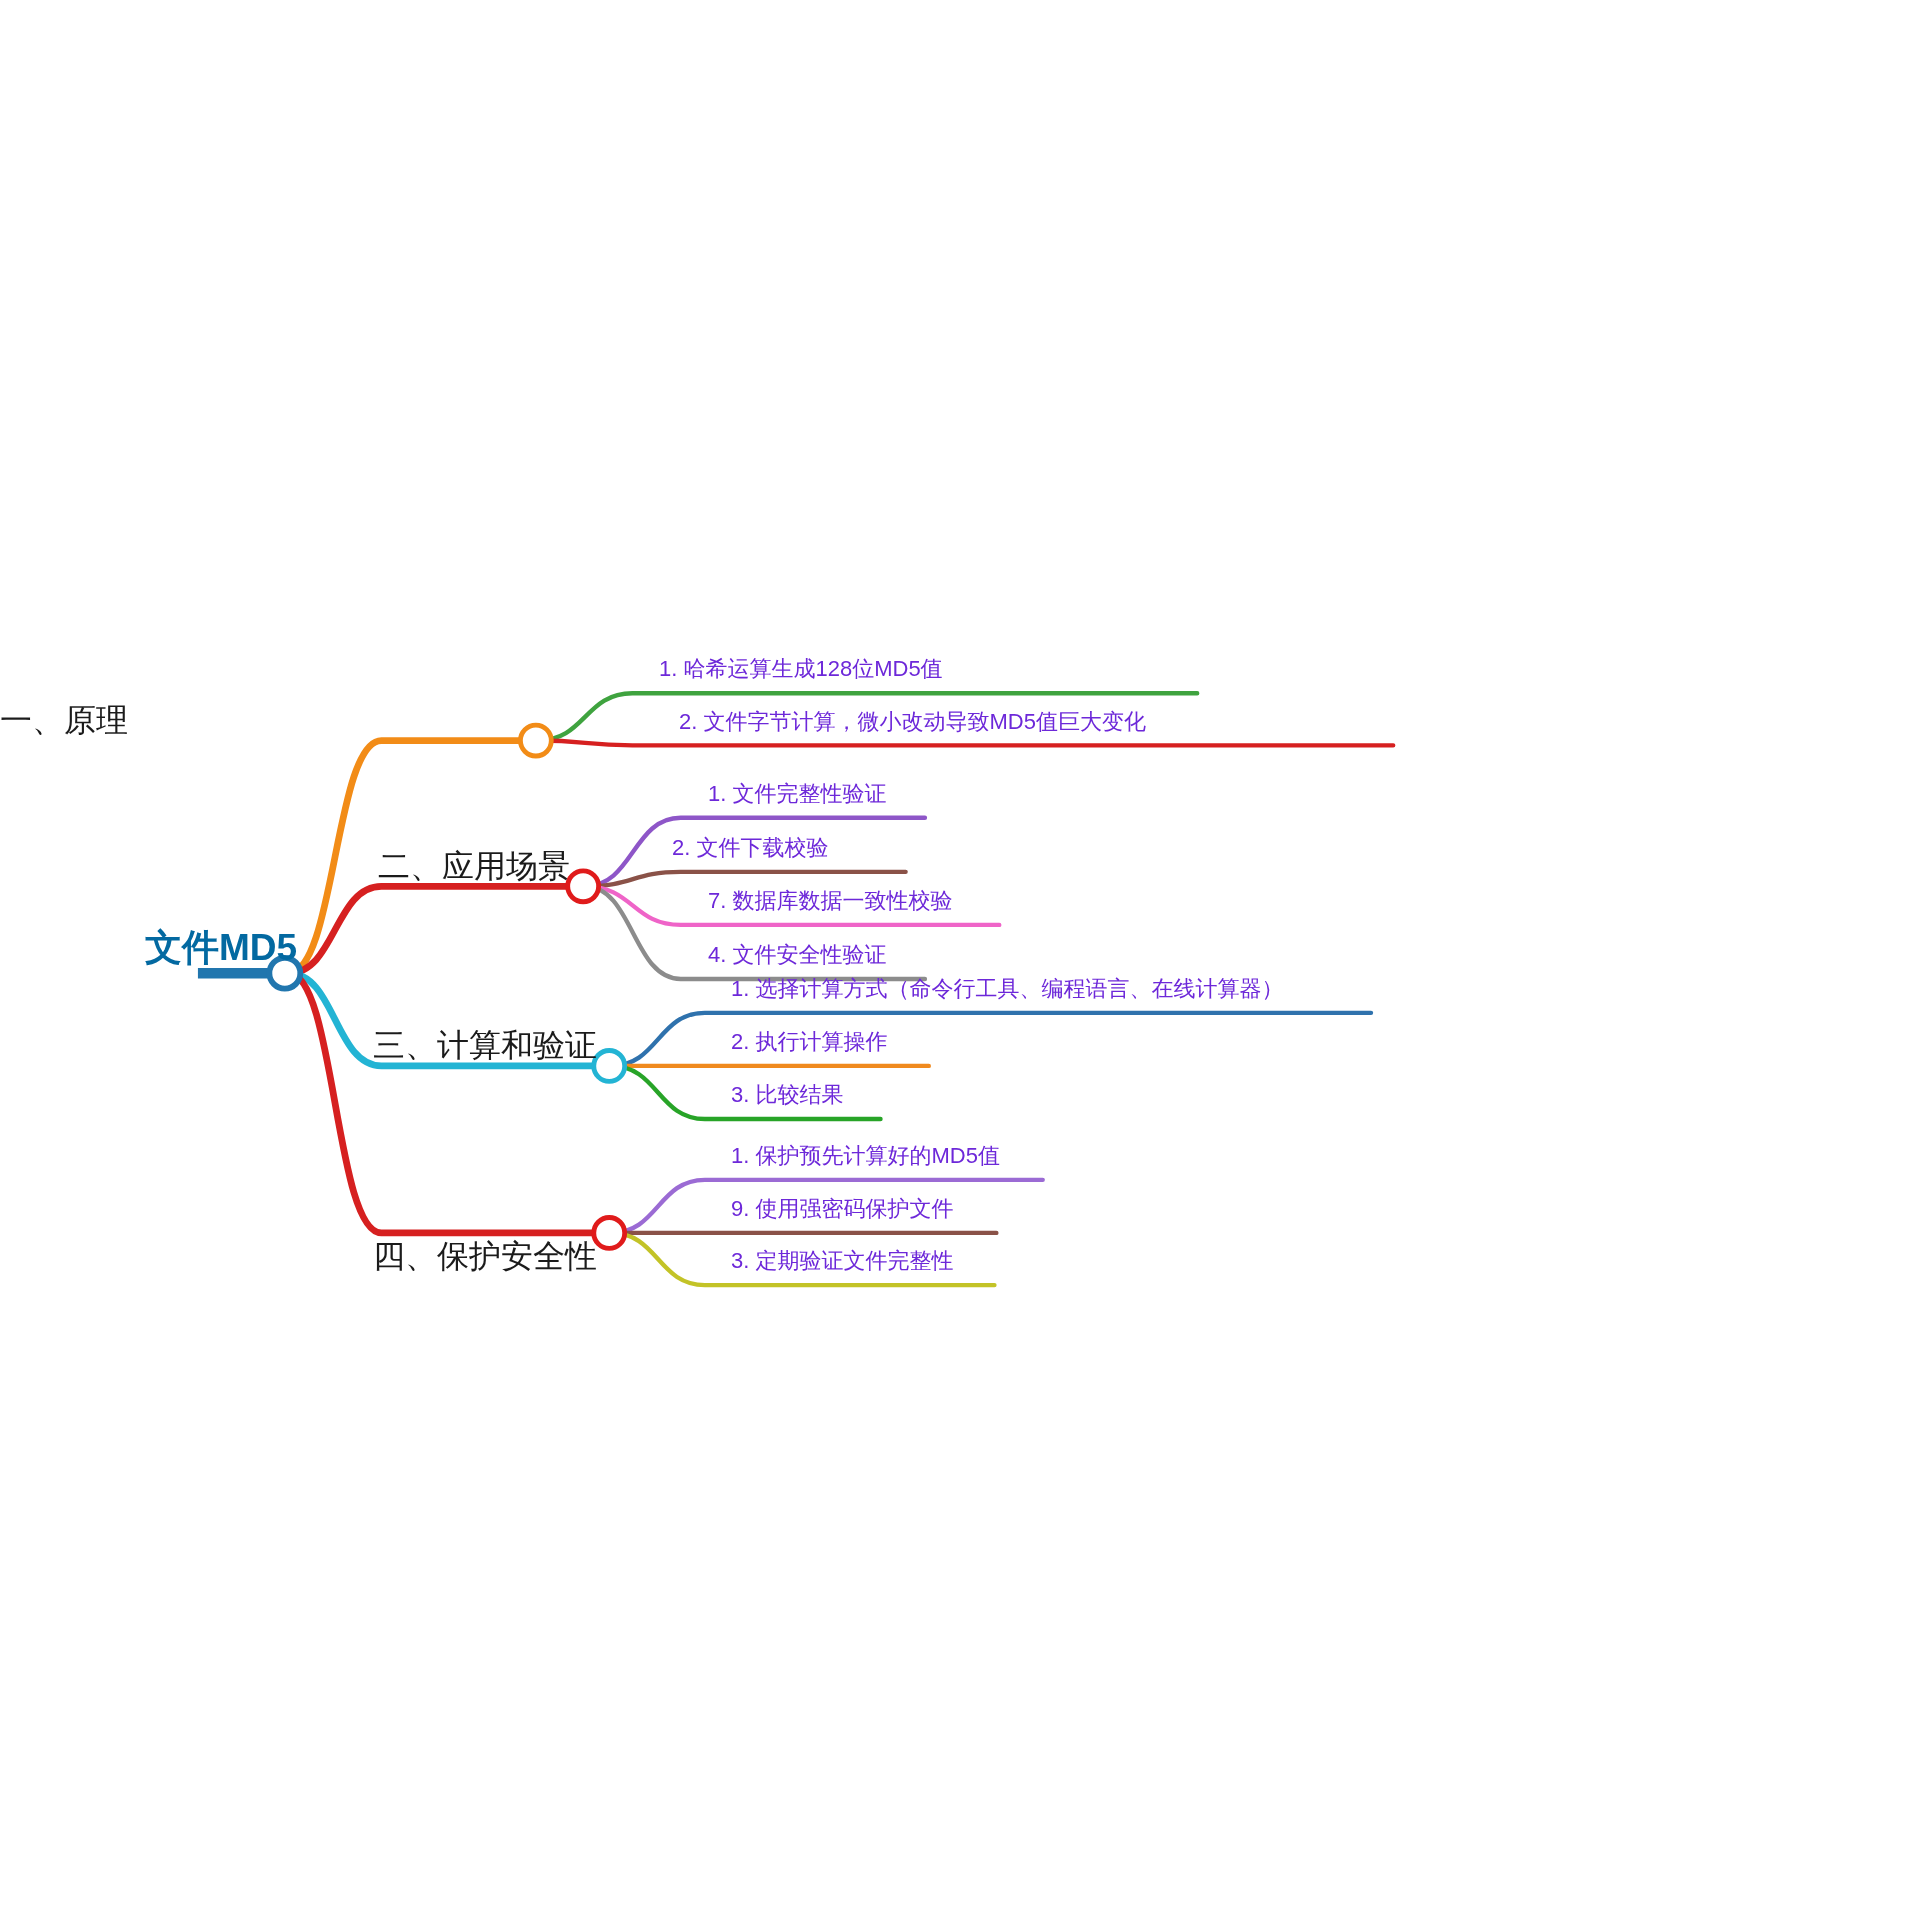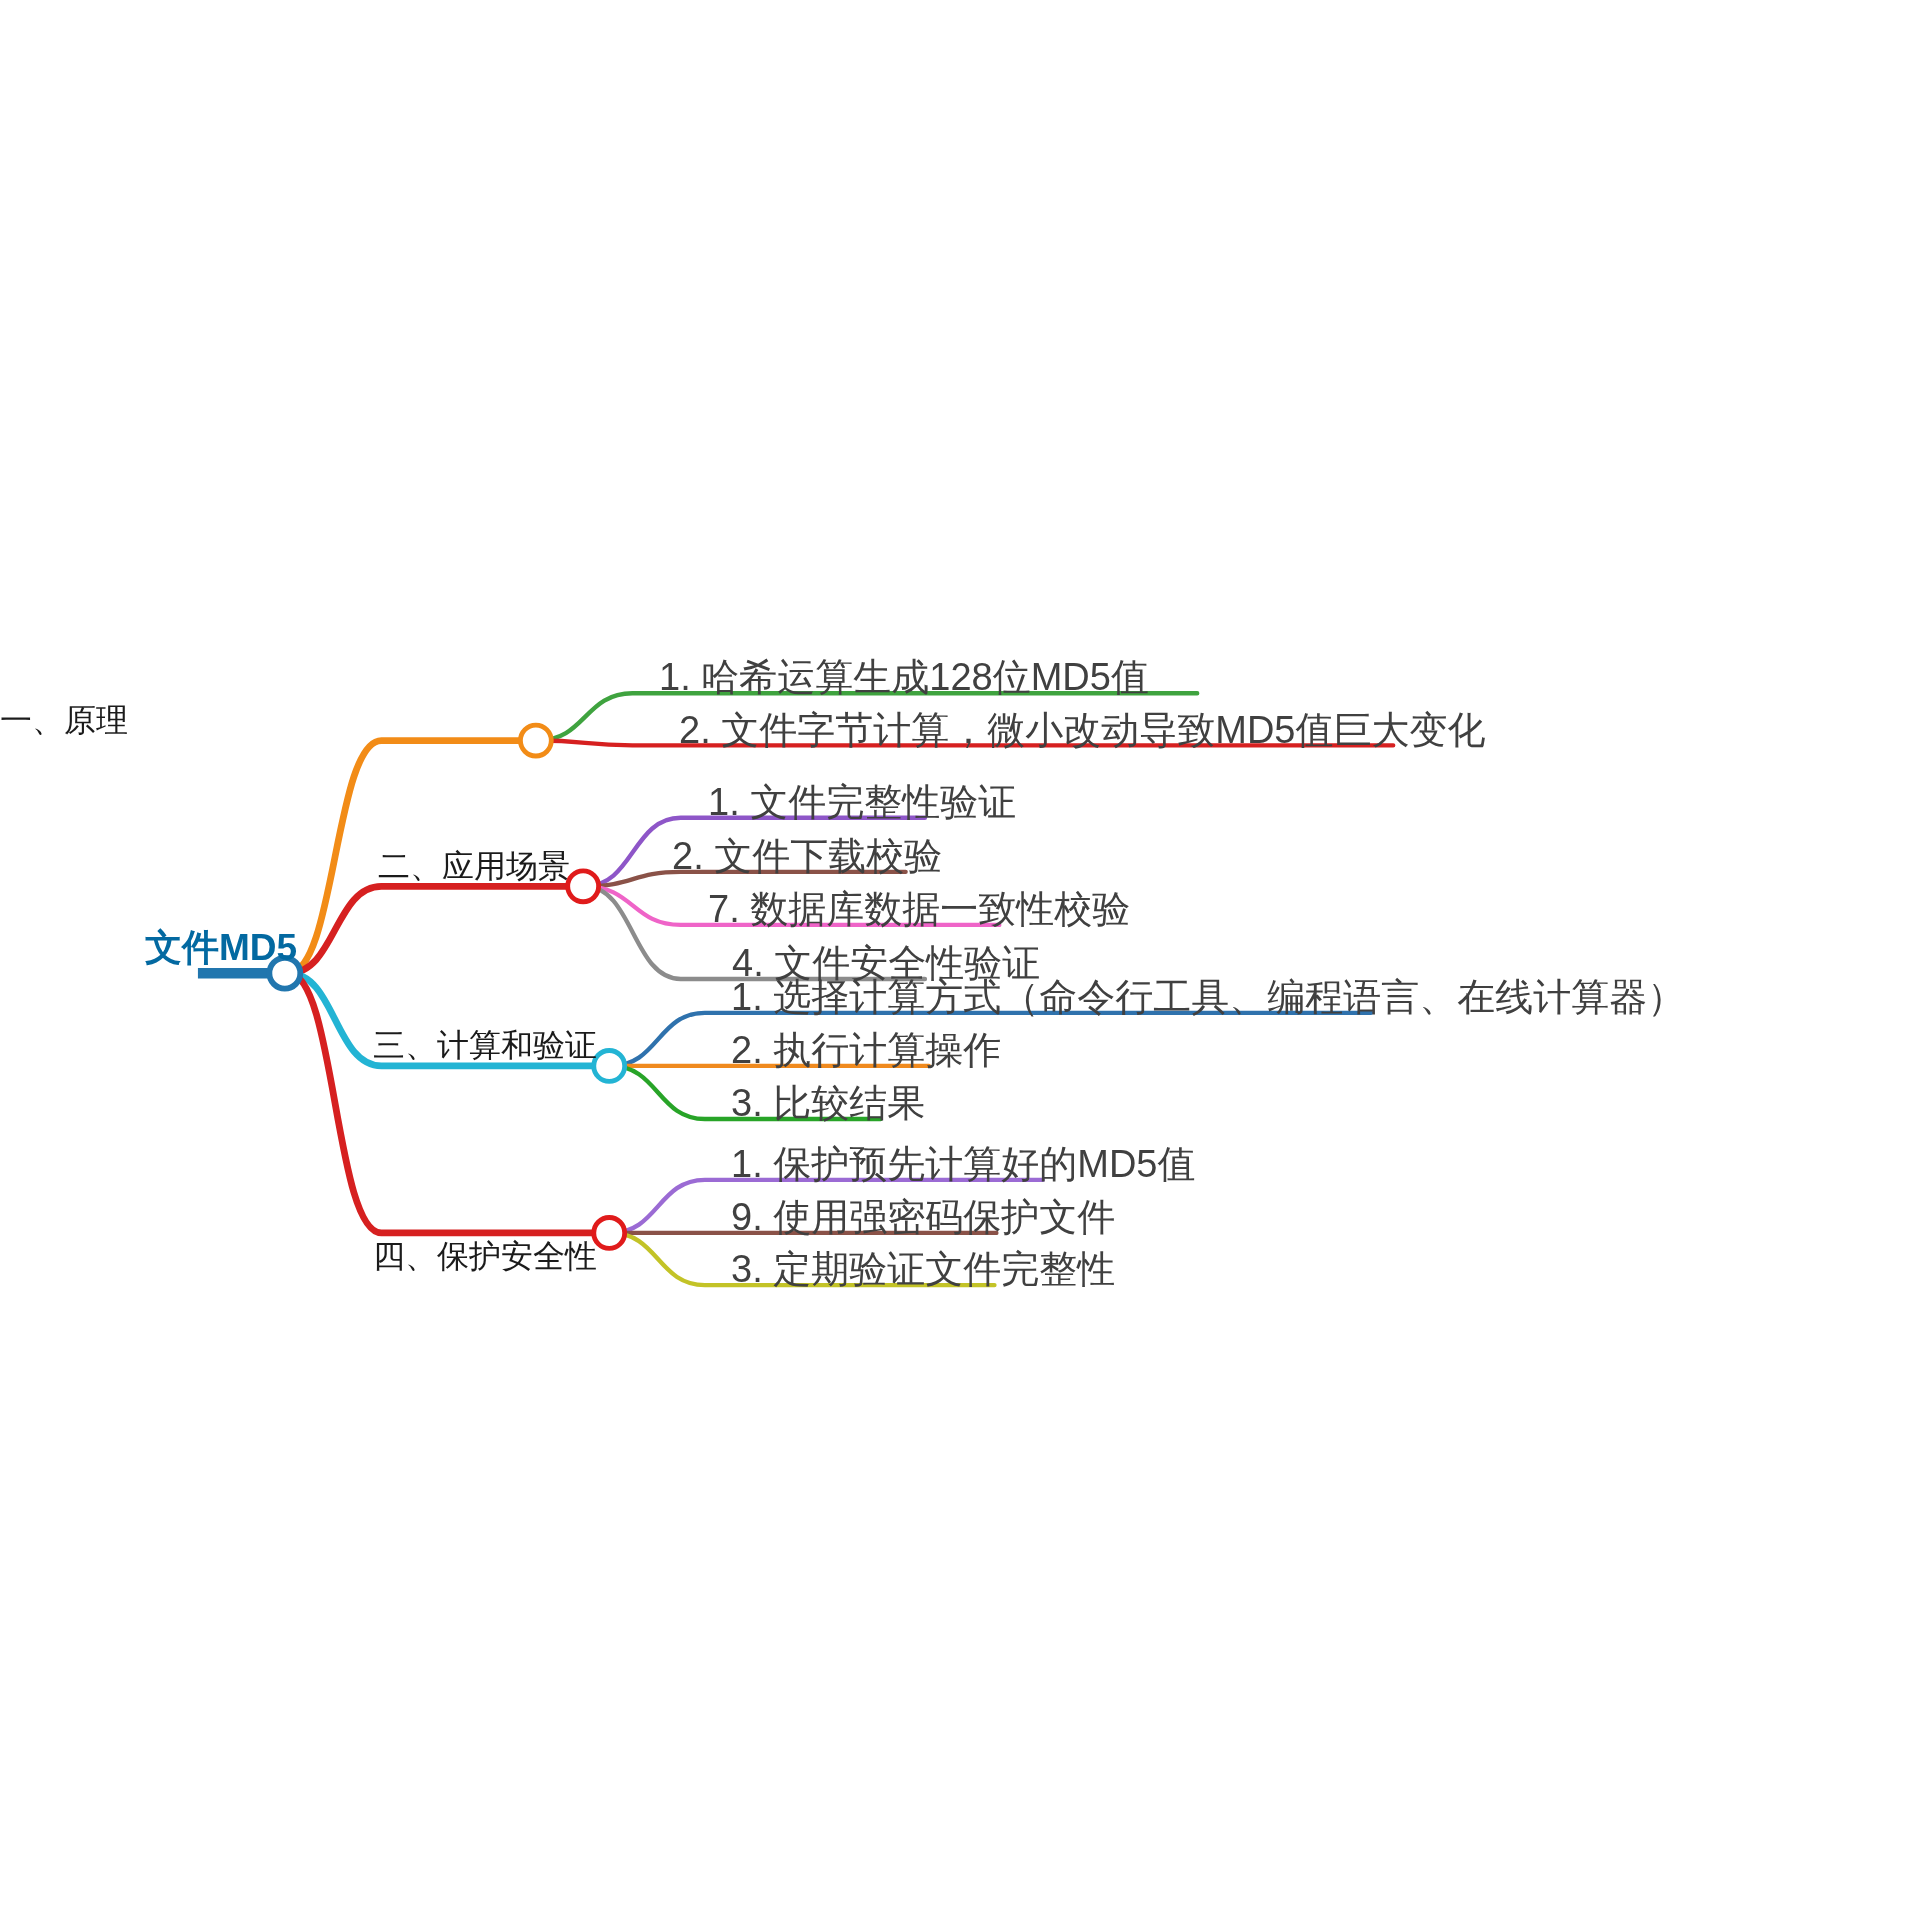--- a/index.html
+++ b/index.html
@@ -35,22 +35,22 @@
     font-size: 37px;
     font-weight: 600;
     color: #0369a1;
     padding-left: 30px;
   }
   .branch-label {
     font-size: 32px;
     color: #1b1b1b;
   }
   .leaf-label {
-    font-size: 38px;
-    color: #404040;
+    font-size: 22px;
+    color: #6d28d9;
   }
 </style>
 </head>
 <body>
 
 <div id="mindmap-root">
 
   <svg id="mindmap-canvas" viewBox="0 0 2000 2000">
     <g id="connectors">
         <path d="M 205 1008 L 295 1008" stroke="#2176ae" stroke-width="11" fill="none" stroke-linecap="butt"></path>
@@ -83,21 +83,21 @@
   <div class="node-label root-label" id="root-label" style="left: 0px; top: 929px; width: 267px; text-align: right;">文件MD5</div>
 
   <div id="labels-layer">
       <div class="node-label branch-label" style="left: 0px; top: 704px; width: 521px; text-align: left;">一、原理</div>
       <div class="node-label leaf-label" style="left: 659px; top: 658px;">1. 哈希运算生成128位MD5值</div>
       <div class="node-label leaf-label" style="left: 659px; top: 711px; margin-left: 20px;">2. 文件字节计算，微小改动导致MD5值巨大变化</div>
       <div class="node-label branch-label" style="left: 0px; top: 850px; width: 570px; text-align: right;">二、应用场景</div>
       <div class="node-label leaf-label" style="left: 708px; top: 783px;">1. 文件完整性验证</div>
       <div class="node-label leaf-label" style="left: 672px; top: 837px;">2. 文件下载校验</div>
       <div class="node-label leaf-label" style="left: 708px; top: 890px;">7. 数据库数据一致性校验</div>
-      <div class="node-label leaf-label" style="left: 708px; top: 944px; margin-left: 24px;">4. 文件安全性验证</div>
+      <div class="node-label leaf-label" style="left: 708px; top: 944px;">4. 文件安全性验证</div>
       <div class="node-label branch-label" style="left: 0px; top: 1029px; width: 597px; text-align: right;">三、计算和验证</div>
       <div class="node-label leaf-label" style="left: 731px; top: 978px;">1. 选择计算方式（命令行工具、编程语言、在线计算器）</div>
       <div class="node-label leaf-label" style="left: 731px; top: 1031px;">2. 执行计算操作</div>
       <div class="node-label leaf-label" style="left: 731px; top: 1084px;">3. 比较结果</div>
       <div class="node-label branch-label" style="left: 0px; top: 1196px; width: 597px; text-align: right; margin-top: 44px;">四、保护安全性</div>
       <div class="node-label leaf-label" style="left: 731px; top: 1145px;">1. 保护预先计算好的MD5值</div>
       <div class="node-label leaf-label" style="left: 731px; top: 1198px;">9. 使用强密码保护文件</div>
       <div class="node-label leaf-label" style="left: 731px; top: 1250px;">3. 定期验证文件完整性</div>
     </div>
 

